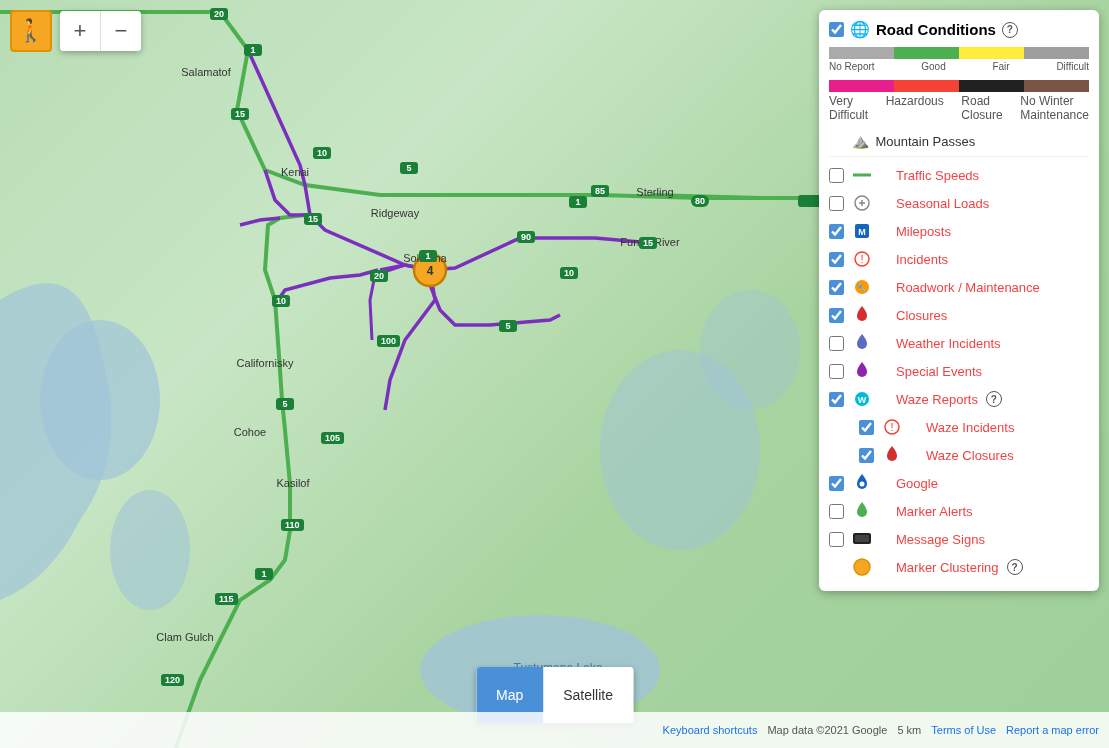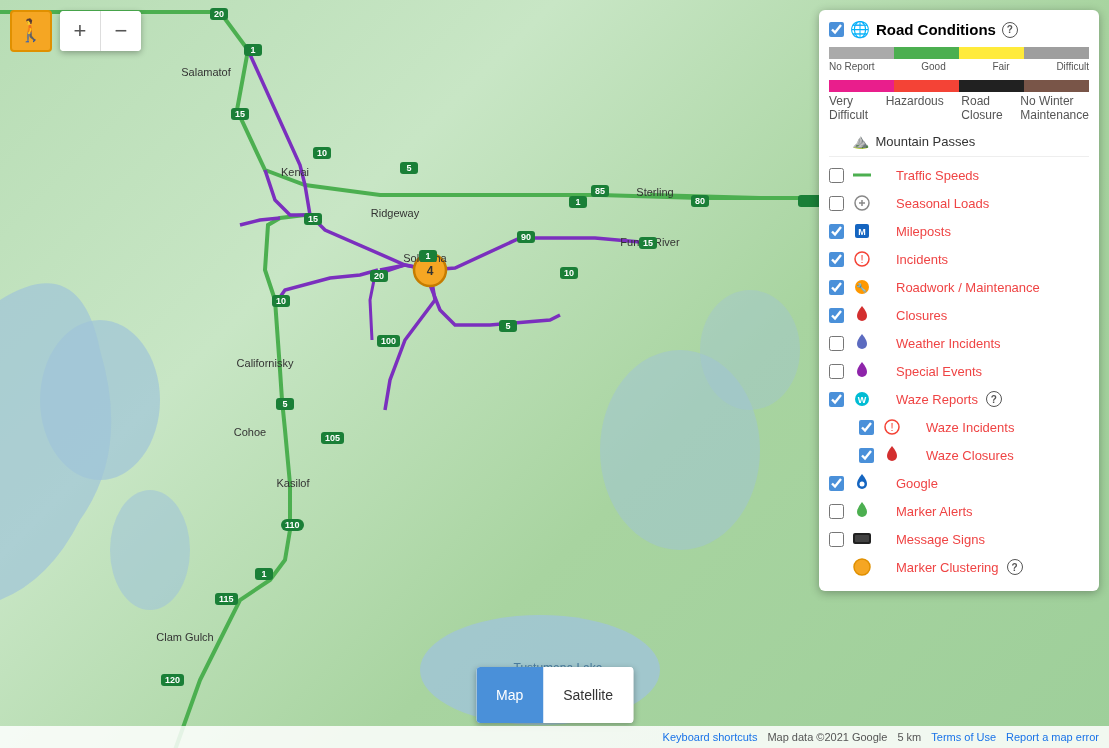--- a/index.html
+++ b/index.html
@@ -97,21 +97,21 @@
 
     .map-type-btn.active { background: #4a90d9; color: white; }
     .map-type-btn:not(.active) { background: white; color: #333; }
 
     
     #bottom-bar {
       position: absolute;
       bottom: 0;
       left: 0;
       right: 0;
-      height: 22px;
+      height: 36px;
       background: rgba(255,255,255,0.85);
       display: flex;
       align-items: center;
       justify-content: flex-end;
       padding: 0 10px;
       font-size: 11px;
       color: #555;
       gap: 10px;
     }
 
@@ -303,34 +303,34 @@
   <div class="town-label" style="left: 185px; top: 637px;">Clam Gulch</div>
   <div class="town-label" style="left: 558px; top: 668px; font-size:12px; color:#4a7c9e;">Tustumena Lake</div>
 
   <div class="road-badge" style="left: 210px; top: 8px;">20</div>
   <div class="road-badge" style="left: 244px; top: 44px;">1</div>
   <div class="road-badge" style="left: 231px; top: 108px;">15</div>
   <div class="road-badge" style="left: 313px; top: 147px;">10</div>
   <div class="road-badge" style="left: 400px; top: 162px;">5</div>
   <div class="road-badge" style="left: 591px; top: 185px;">85</div>
   <div class="road-badge" style="left: 569px; top: 196px; background:#1a7f37;">1</div>
-  <div class="road-badge" style="left: 691px; top: 195px;">80</div>
+  <div class="road-badge" style="left: 691px; top: 195px; border-radius: 6px;">80</div>
   <div class="road-badge" style="left: 798px; top: 195px; padding-left: 24px;">75</div>
   <div class="road-badge" style="left: 304px; top: 213px;">15</div>
   <div class="road-badge" style="left: 639px; top: 237px;">15</div>
   <div class="road-badge" style="left: 419px; top: 250px;">1</div>
   <div class="road-badge" style="left: 517px; top: 231px;">90</div>
   <div class="road-badge" style="left: 370px; top: 270px;">20</div>
   <div class="road-badge" style="left: 272px; top: 295px;">10</div>
   <div class="road-badge" style="left: 560px; top: 267px;">10</div>
   <div class="road-badge" style="left: 499px; top: 320px;">5</div>
   <div class="road-badge" style="left: 377px; top: 335px;">100</div>
   <div class="road-badge" style="left: 321px; top: 432px;">105</div>
   <div class="road-badge" style="left: 276px; top: 398px;">5</div>
-  <div class="road-badge" style="left: 281px; top: 519px; border-radius: 6px;">110</div>
+  <div class="road-badge" style="left: 281px; top: 519px;">110</div>
   <div class="road-badge" style="left: 255px; top: 568px;">1</div>
   <div class="road-badge" style="left: 215px; top: 593px;">115</div>
   <div class="road-badge" style="left: 161px; top: 674px;">120</div>
 
   <div id="map-controls">
     <button id="pegman-btn">🚶</button>
     <div id="zoom-controls">
       <button class="zoom-btn">+</button>
       <div class="zoom-separator"></div>
       <button class="zoom-btn">−</button>

